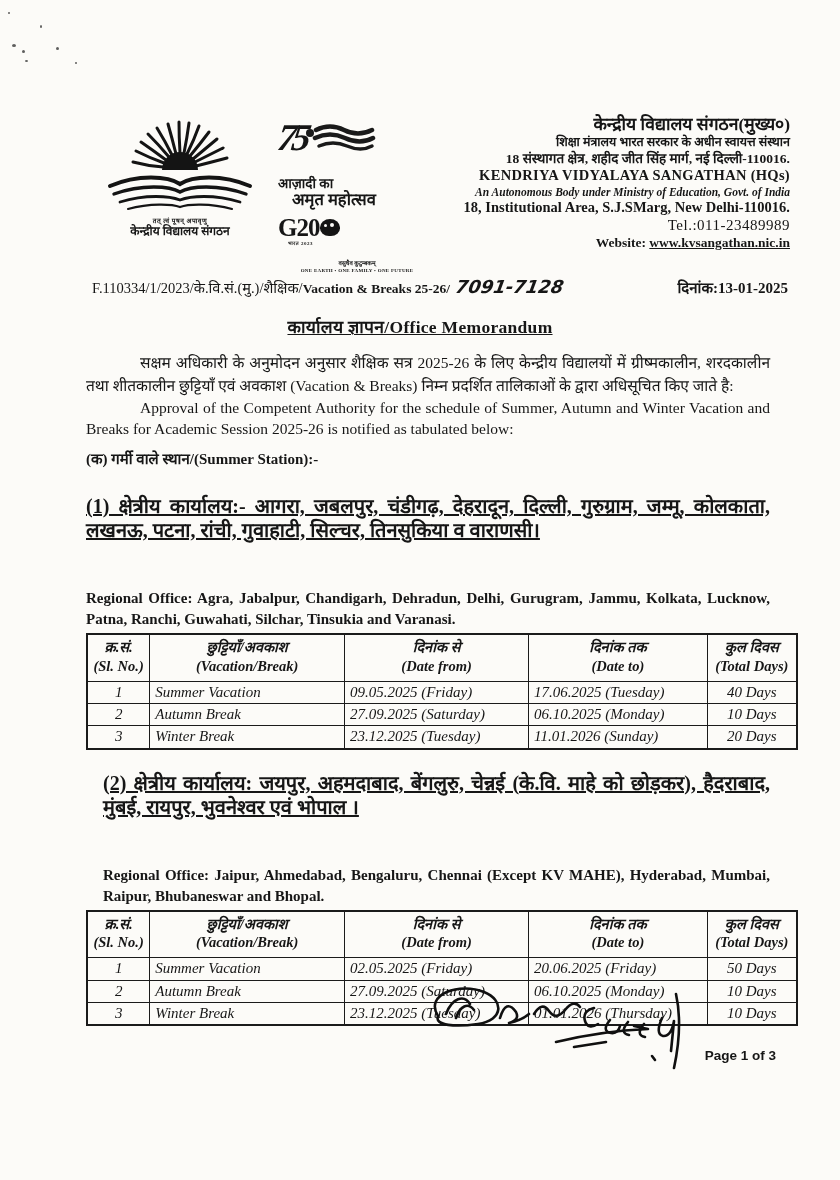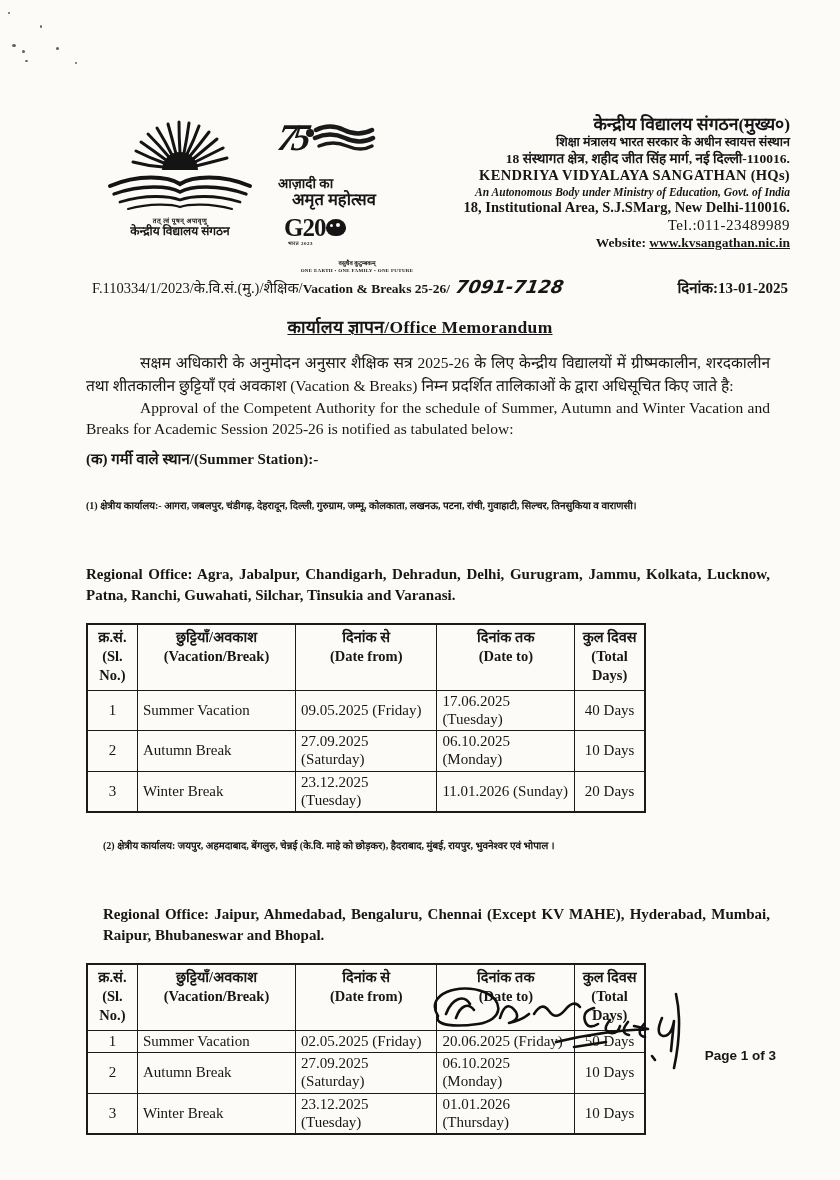--- a/index.html
+++ b/index.html
@@ -21,21 +21,21 @@
     display:flex;align-items:flex-start;
   }
   .kvs-logo{width:168px;text-align:center;flex:0 0 auto;}
   .kvs-logo .motto{font-size:6.5px;font-weight:bold;letter-spacing:.5px;line-height:1;}
   .kvs-logo .caption{font-size:12px;font-weight:bold;line-height:1.1;}
   .amrit{width:158px;flex:0 0 auto;margin-left:14px;padding-top:10px;text-align:left;}
   .amrit-top{display:flex;align-items:flex-start;height:40px;}
   .seventyfive{font-size:38px;font-weight:bold;font-style:italic;line-height:.8;letter-spacing:-5px;transform:skewX(-8deg);}
   .azadi1{font-size:13.5px;font-weight:bold;line-height:1.05;margin-top:15px;}
   .azadi2{font-size:16.5px;font-weight:bold;line-height:1.05;margin-left:14px;}
-  .g20row{display:flex;align-items:center;margin-top:7px;margin-left:6px;}
+  .g20row{display:flex;align-items:center;margin-top:7px;}
   .g20txt{font-size:25px;font-weight:bold;letter-spacing:-1px;line-height:1;}
   .lotus{width:20px;height:17px;background:#141414;border-radius:50% 50% 45% 45%;margin-left:1px;position:relative;}
   .lotus:before{content:"";position:absolute;left:4px;top:5px;width:3px;height:3px;background:#fcfbf8;border-radius:50%;}
   .lotus:after{content:"";position:absolute;left:10px;top:4px;width:4px;height:4px;background:#fcfbf8;border-radius:50%;}
   .g20sub{font-size:5px;font-weight:bold;margin-left:10px;letter-spacing:.5px;}
   .amrit-tag{margin-top:14px;text-align:center;}
   .tagline1{font-size:6px;font-weight:bold;line-height:1.2;}
   .tagline2{font-size:5px;font-weight:bold;letter-spacing:.3px;line-height:1.3;}
   .addr{flex:1;text-align:right;line-height:1.22;padding-top:2px;}
   .addr .l1{font-size:17.5px;font-weight:bold;}
@@ -64,26 +64,26 @@
     font-size:17.5px;font-weight:bold;text-decoration:underline;
     letter-spacing:.3px;
   }
 
   
   .doc-body{position:absolute;top:352px;left:86px;width:684px;}
   .para-hi{font-size:15.5px;line-height:22.5px;text-align:justify;text-indent:54px;}
   .para-en{font-size:15.5px;line-height:21px;text-align:justify;text-indent:54px;margin-top:3px;}
   .heading-k{font-size:15px;font-weight:bold;margin-top:9px;}
   .section{margin-top:26px;}
-  .section .hi{font-size:10px;font-weight:bold;line-height:24px;text-align:justify;}
+  .section .hi{font-size:20px;font-weight:bold;line-height:24px;text-align:justify;text-decoration:underline;}
   .section .en{font-size:15px;font-weight:bold;line-height:21px;text-align:justify;margin-top:46px;}
   .section2{margin-top:21px;padding-left:17px;}
 
   
-  table.sched{border-collapse:collapse;width:560px;margin-top:17px;border:2px solid #1b1b1b;}
+  table.sched{border-collapse:collapse;width:712px;margin-top:3px;border:2px solid #1b1b1b;font-style:italic;}
   table.sched th,table.sched td{border:1.4px solid #1b1b1b;}
   table.sched th{font-size:14.5px;font-weight:bold;text-align:center;padding:3px 2px 5px;line-height:1.3;vertical-align:top;}
   table.sched td{font-size:15px;padding:1px 5px 2px;line-height:1.22;}
   td.c{text-align:center;}
   .th-hi,.th-en{display:block;}
 
   
   .signature{position:absolute;left:408px;top:978px;}
   .pageno{position:absolute;right:64px;top:1048px;font-family:"Liberation Sans",sans-serif;font-size:13.5px;font-weight:bold;}
 </style>

